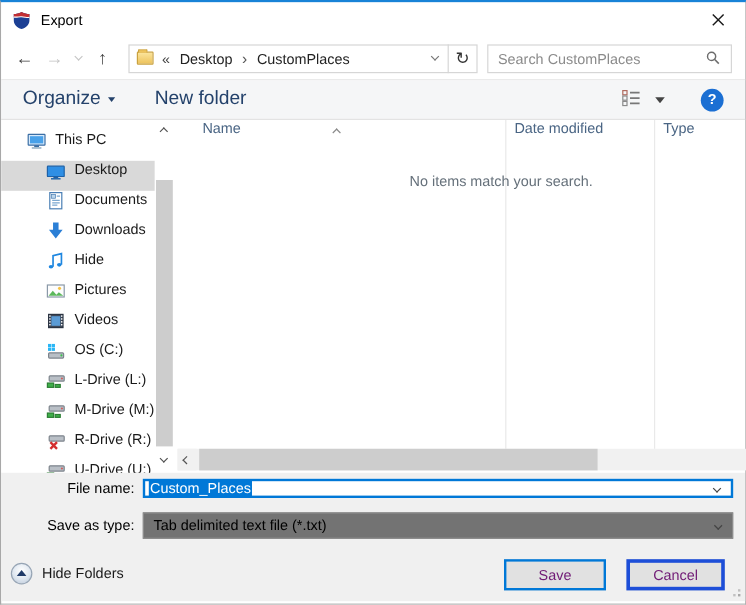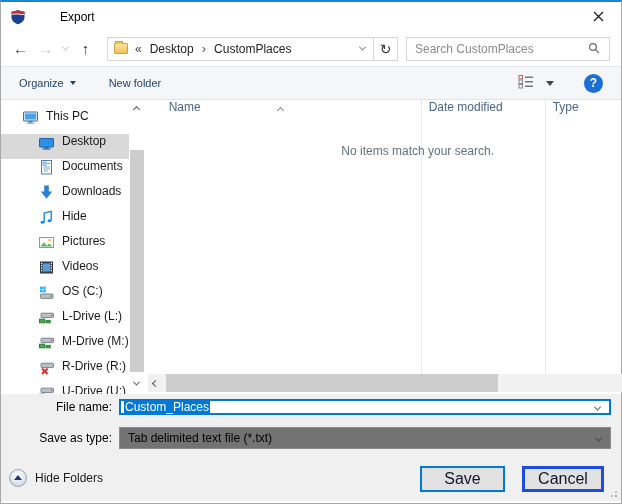--- a/index.html
+++ b/index.html
@@ -5,21 +5,21 @@
   * { margin:0; padding:0; box-sizing:border-box; }
   body {
     font-family:"Liberation Sans","DejaVu Sans",sans-serif;
     font-size:12px; color:#1a1a1a; background:#fff; width:622px; height:504px; overflow:hidden;
   }
   .window {
     position:relative; width:622px; height:504px; background:#fff;
     border:1px solid #a8a8a8; border-top:2px solid var(--titlebar-border,#1883d7);
   }
   
-  .titlebar { height:29px; display:flex; align-items:center; padding-left:9px; background:#fff;gap:26px; }
+  .titlebar { height:29px; display:flex; align-items:center; padding-left:9px; background:#fff; }
   .app-icon { width:16px; height:16px; display:inline-block; }
   .title { margin-left:8px; font-size:12px; color:#000; }
   .close-btn { margin-left:auto; width:45px; height:29px; display:flex; align-items:center; justify-content:center; cursor:default; }
   
   .navbar { height:36px; display:flex; align-items:center; padding:0 7px; background:#fff; border-bottom:1px solid #e5e5e5; }
   .nav-btn { width:25px; height:26px; display:flex; align-items:center; justify-content:center; font-size:15px; }
   .nav-btn.enabled { color:#3b3b3b; }
   .nav-btn.disabled { color:#c5c5c5; }
   .nav-chev-btn { width:15px; height:26px; display:flex; align-items:center; justify-content:center; }
   .chv { display:inline-block; width:6px; height:6px; border-right:1.5px solid currentColor; border-bottom:1.5px solid currentColor; }
@@ -33,21 +33,21 @@
   .overflow-glyph { margin-left:7px; color:#444; font-size:12px; }
   .crumb { margin-left:8px; color:#222; }
   .crumb-sep { margin-left:8px; color:#555; font-size:13px; }
   .addr-spacer { flex:1; }
   .addr-chev { width:22px; color:#777; display:flex; justify-content:center; }
   .refresh-btn { width:24px; height:24px; border-left:1px solid #d6d6d6; display:flex; align-items:center; justify-content:center; color:#333; font-size:14px; }
   .searchbox { margin-left:8px; width:204px; height:24px; border:1px solid #d6d6d6; display:flex; align-items:center; padding:0 8px; background:#fff; }
   .searchbox .placeholder { flex:1; color:#8b8b8b; }
   
   .toolbar { height:33px; background:#f5f6f7; display:flex; align-items:center; padding:0 18px 0 18px; border-bottom:1px solid #e3e3e3; }
-  .tb-btn { display:flex; align-items:center; gap:6px; color:var(--toolbar-text,#24426b); font-size:11px; }
+  .tb-btn { display:flex; align-items:center; gap:6px; color:var(--toolbar-text,#24426b); font-size:16px; }
   .tb-caret { width:0; height:0; border-left:3.5px solid transparent; border-right:3.5px solid transparent; border-top:4px solid var(--toolbar-text,#24426b); }
   .tb-gap { width:33px; }
   .tb-right { margin-left:auto; display:flex; align-items:center; }
   .view-caret { width:0; height:0; border-left:4px solid transparent; border-right:4px solid transparent; border-top:5px solid #444; margin-left:12px; }
   .help-btn { width:19px; height:19px; border-radius:50%; background:#1b6fd3; color:#fff; font-weight:bold; font-size:12px; display:flex; align-items:center; justify-content:center; margin-left:30px; margin-right:0px; }
   
   .content { position:relative; height:294px; display:flex; background:#fff; }
   .sidebar { position:relative; width:152px; padding-top:9px; }
   .side-item { height:25px; display:flex; align-items:flex-start; margin-right:16px; }
   .side-item.lvl0 { padding-left:21px; }
@@ -80,21 +80,21 @@
   .row-name { top:5px; height:16px;border-radius:11px; }
   .combo.filename { background:#fff; border:2px solid var(--accent,#0078d7); }
   .sel-text { margin-left:3px; background:var(--selection,#0078d7); color:#fff; padding:0 1px; }
   .combo .combo-chev { position:absolute; right:9px; color:#444; }
   .row-type { top:33px; height:22px; }
   .combo.savetype { background:#737373; border:1px solid #8c8c8c; }
   .combo.savetype span.val { margin-left:8px; color:#000; }
   .hide-folders { position:absolute; left:8px; top:75px; display:flex; align-items:center; gap:8px; }
   .hf-circle { width:18px; height:18px; border-radius:50%; background:radial-gradient(circle at 50% 35%, #ffffff 0%, #dfe7f0 55%, #b9c6d6 100%); border:1px solid #97a5b5; display:flex; align-items:center; justify-content:center; }
   .hf-tri { width:0; height:0; border-left:4px solid transparent; border-right:4px solid transparent; border-bottom:5px solid #1f3a68; margin-top:-1px; }
-  .btn { position:absolute; top:72px; height:26px; display:flex; align-items:center; justify-content:center; background:#e1e1e1; color:#0f172a; font-size:16px; }
+  .btn { position:absolute; top:72px; height:26px; display:flex; align-items:center; justify-content:center; background:#e1e1e1; color:#701a75; font-size:12px; }
   .btn.save { left:419px; width:85px; border:2px solid var(--accent,#0078d7); }
   .btn.cancel { left:521px; width:82px; border:3px solid #1d4ed8; }
   .grip { position:absolute; right:4px; bottom:4px; width:8px; height:8px; }
   .grip::before { content:""; position:absolute; right:0; bottom:0; width:2px; height:2px; background:#a9a9a9;
     box-shadow:-4px 0 0 #c0c0c0, 0 -4px 0 #c0c0c0; }
 </style>
 </head>
 <body>
 
 <div class="window">

